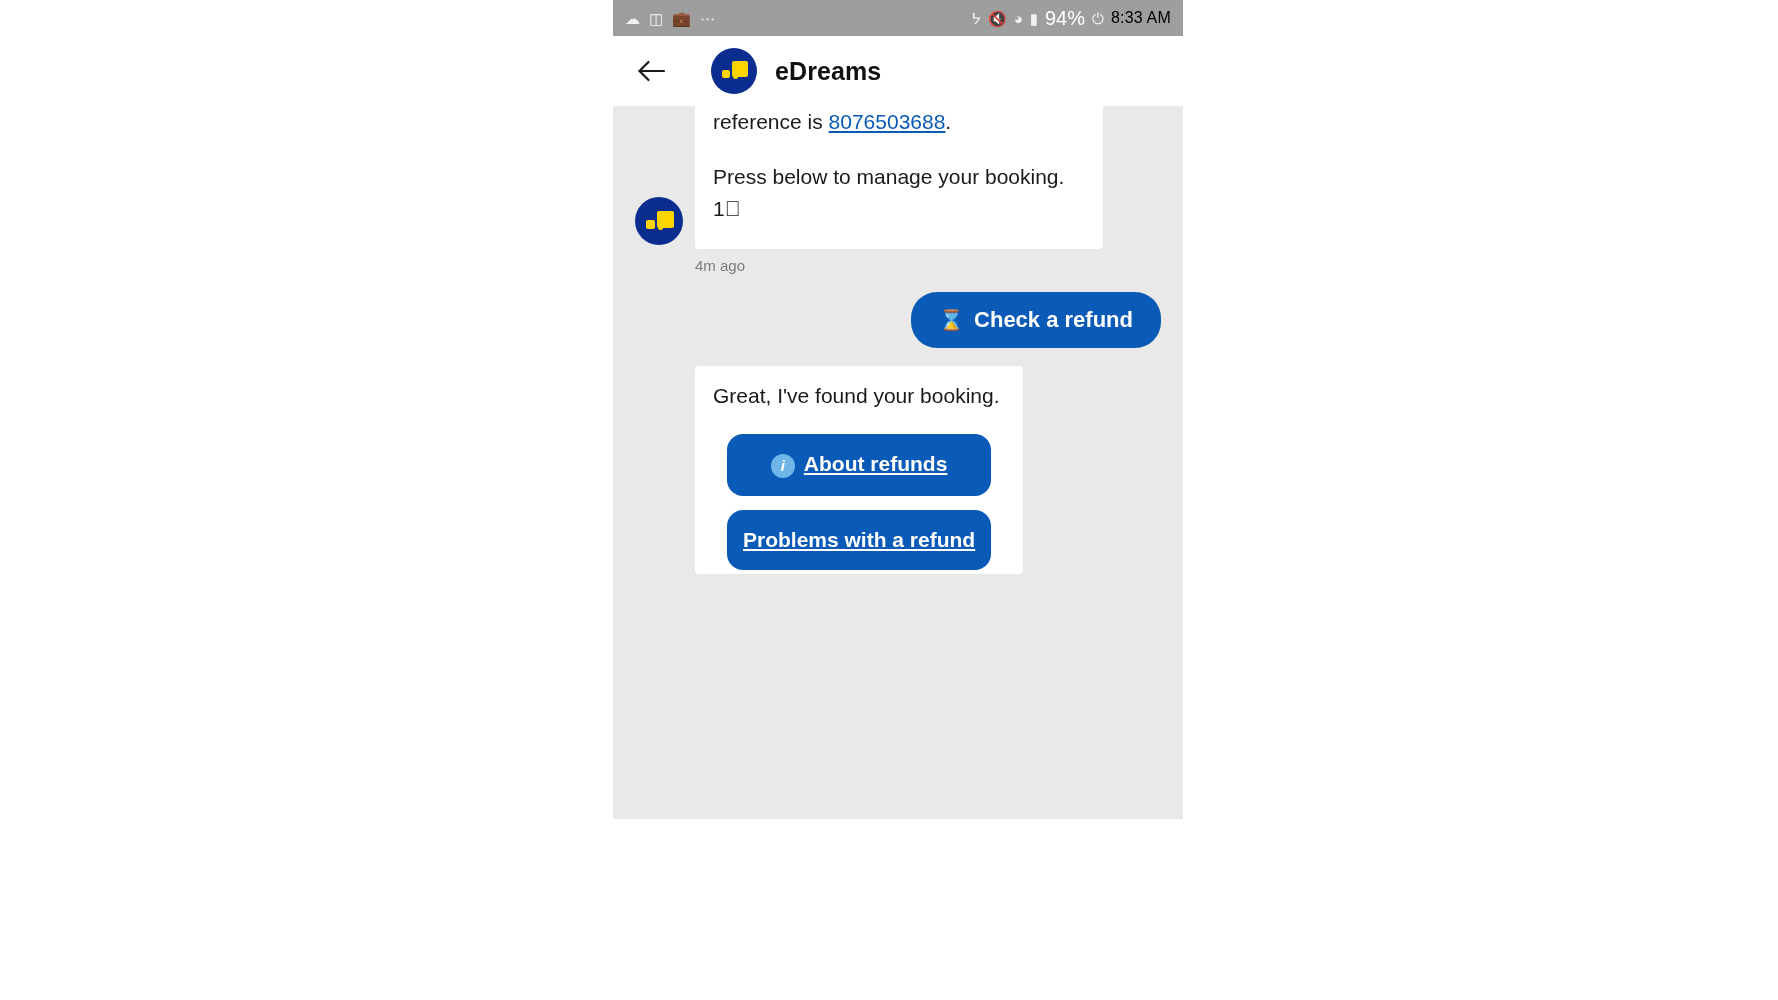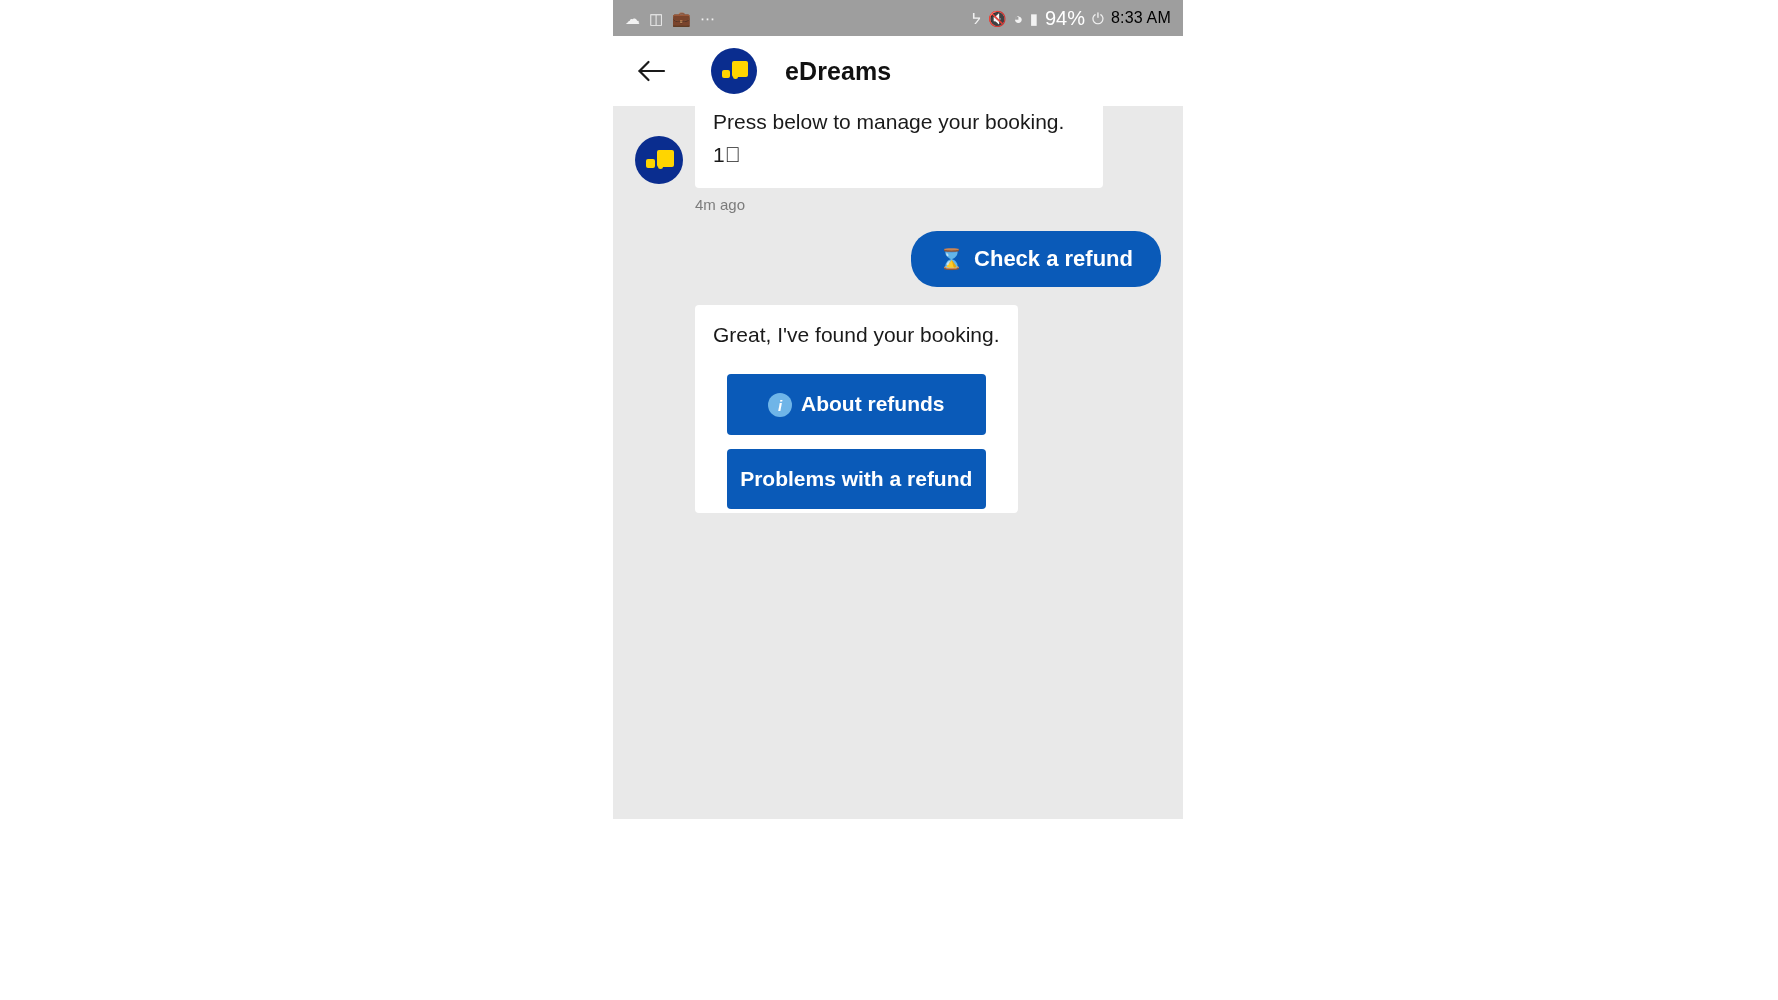--- a/index.html
+++ b/index.html
@@ -73,21 +73,21 @@
     width: 42px;
     height: 42px;
     display: flex;
     align-items: center;
     justify-content: center;
     cursor: pointer;
   }
   .brand {
     display: flex;
     align-items: center;
-    gap: 28px;
+    gap: 18px;
     margin-left: 38px;
   }
   .brand-logo {
     width: 46px;
     height: 46px;
     border-radius: 50%;
     background: #0a2d8f;
     position: relative;
   }
   .brand-logo .sq-big {
@@ -183,21 +183,21 @@
   .bubble-bot {
     background: #ffffff;
     border-radius: 4px;
     padding: 14px 18px 16px 18px;
     max-width: 372px;
     font-size: 21px;
     line-height: 1.55;
     color: #1a1a1a;
   }
   .bubble-bot p { margin: 0 0 22px 0; }
-  .bubble-bot p:last-child { margin-bottom: 1px; }
+  .bubble-bot p:last-child { margin-bottom: 7px; }
   .bubble-bot a {
     color: #0a5ab8;
     text-decoration: underline;
   }
 
   .clipped-top {
     border-top-left-radius: 0;
     border-top-right-radius: 0;
     padding-top: 0;
     margin-top: 0;
@@ -224,28 +224,29 @@
 
   .msg-block { margin-top: 18px; }
 
   .cta {
     display: block;
     width: 100%;
     box-sizing: border-box;
     background: #0a5ab8;
     color: #ffffff;
     border: none;
-    border-radius: 4px;
+    border-radius: 16px;
     font-family: "Liberation Sans", sans-serif;
     font-size: 21px;
     font-weight: bold;
-    padding: 18px 10px;
+    padding: 18px 16px;
     margin-top: 14px;
     cursor: pointer;
     text-align: center;
+    text-decoration: underline;
   }
   .cta .i-circle {
     display: inline-flex;
     align-items: center;
     justify-content: center;
     width: 24px;
     height: 24px;
     border-radius: 50%;
     background: #6fb5e8;
     color: #ffffff;
@@ -335,20 +336,23 @@
 
   <div class="chat">
 
     <div class="row bot">
       <div class="bot-avatar">
         <span class="sq-big"></span>
           <span class="sq-sm"></span>
           <span class="dot"></span>
       </div>
       <div class="bubble-bot clipped-top">
+        <p>
+          <span>reference is </span><a href="#">8076503688</a><span>.</span>
+        </p>
         <p>Press below to manage your booking. 1⃣</p>
       </div>
     </div>
     <div class="timestamp">4m ago</div>
 
     <div class="row user msg-block">
       <div class="user-bubble">
         <span class="emoji">⌛</span>
         <span>Check a refund</span>
       </div>

